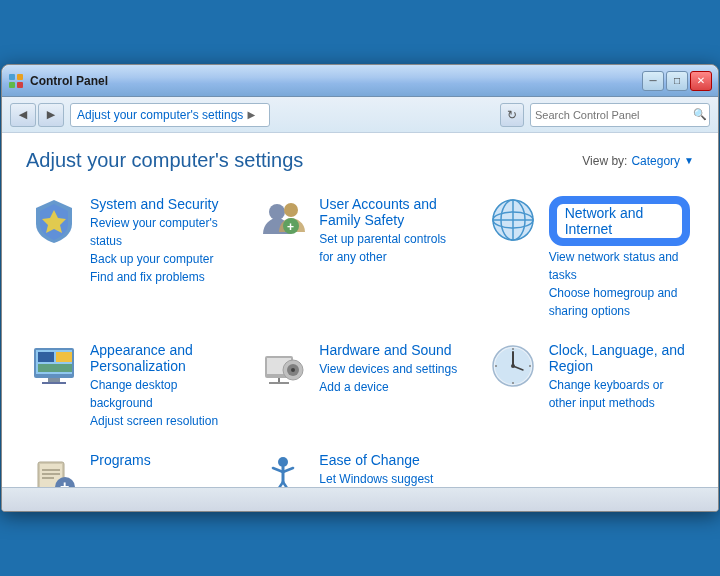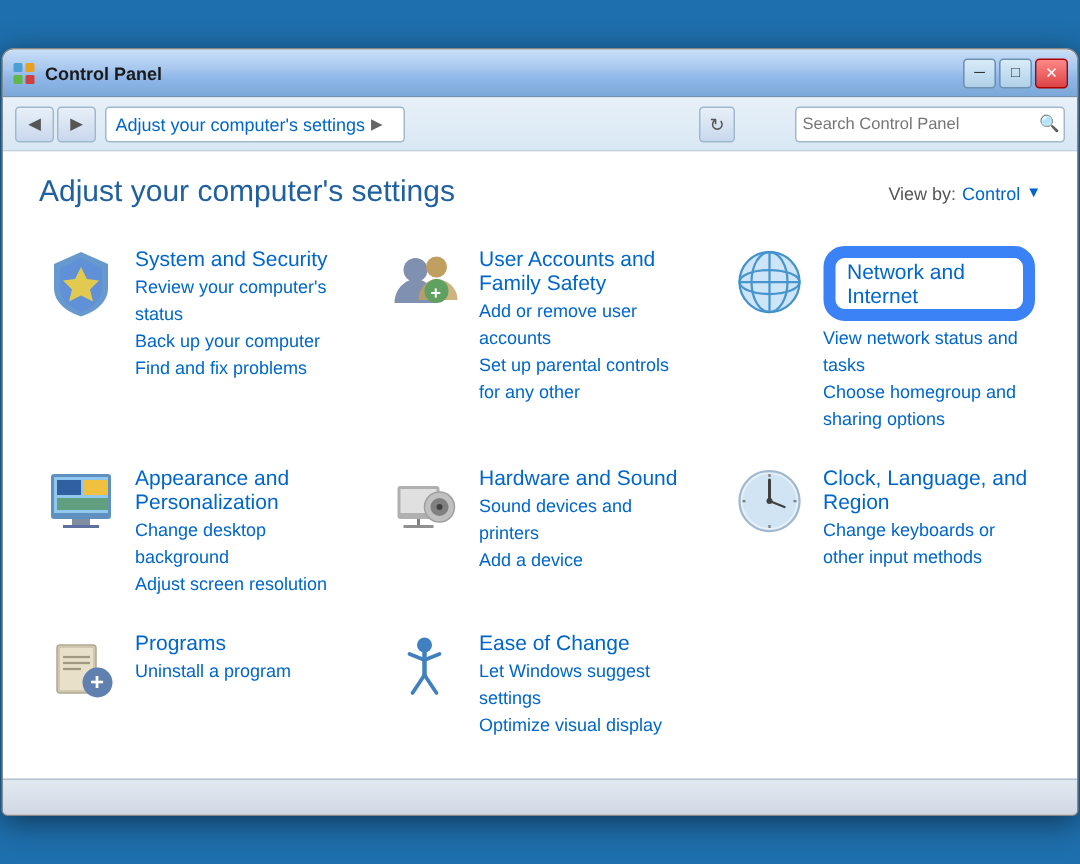--- a/index.html
+++ b/index.html
@@ -9,21 +9,21 @@
       height: 576px;
       font-family: 'Segoe UI', Tahoma, Geneva, Verdana, sans-serif;
       background: #1e6fad;
       display: flex;
       align-items: center;
       justify-content: center;
     }
 
     .window {
       width: 718px;
-      height: 512px;
+      height: 448px;
       background: #f0f0f0;
       border: 1px solid #888;
       border-radius: 8px 8px 4px 4px;
       display: flex;
       flex-direction: column;
       box-shadow: 0 4px 20px rgba(0,0,0,0.5);
       overflow: hidden;
     }
 
     
@@ -144,21 +144,20 @@
     .search-box {
       display: flex;
       align-items: center;
       background: white;
       border: 1px solid #a0b8cc;
       border-radius: 3px;
       height: 24px;
       padding: 0 4px;
       gap: 16px;
       width: 180px;
-      margin-left: 34px;
     }
 
     .search-input {
       border: none;
       outline: none;
       font-size: 11px;
       color: #888;
       background: transparent;
       flex: 1;
     }
@@ -305,21 +304,21 @@
       <input class="search-input" type="text" placeholder="Search Control Panel" style="">
       <span class="search-icon-btn">🔍</span>
     </div>
   </div>
 
   <div class="content-area">
     <div class="content-header">
       <span class="page-title">Adjust your computer's settings</span>
       <div class="view-by">
         <span>View by:</span>
-        <span class="view-by-link">Control</span>
+        <span class="view-by-link">Category</span>
         <span style="color:#0066cc;font-size:10px;">▼</span>
       </div>
     </div>
 
     <div class="settings-grid">
 
       <div class="settings-item">
         <div class="item-icon">
           <svg width="48" height="48" viewBox="0 0 48 48">
             <path d="M24 4 L42 12 L42 28 C42 38 33 44 24 47 C15 44 6 38 6 28 L6 12 Z" fill="#4080c0" opacity="0.8"></path>
@@ -341,21 +340,20 @@
             <circle cx="18" cy="16" r="8" fill="#8090b0"></circle>
             <path d="M4 38 C4 28 12 22 18 22 C24 22 32 28 32 38 Z" fill="#8090b0"></path>
             <circle cx="32" cy="14" r="7" fill="#c0a060"></circle>
             <path d="M20 36 C20 27 27 22 32 22 C38 22 46 27 46 36 Z" fill="#c0a060" opacity="0.8"></path>
             <circle cx="32" cy="30" r="8" fill="#60a060"></circle>
             <text x="28" y="35" font-size="12" fill="white" font-weight="bold">+</text>
           </svg>
         </div>
         <div class="item-text">
           <span class="item-title">User Accounts and Family Safety</span>
-          <span class="item-link">Add or remove user accounts</span>
           <span class="item-link">Set up parental controls for any other</span>
         </div>
       </div>
 
       <div class="settings-item">
         <div class="item-icon">
           <svg width="48" height="48" viewBox="0 0 48 48">
             <circle cx="24" cy="24" r="20" fill="#60a8e0" opacity="0.2" stroke="#60a8e0" stroke-width="1"></circle>
             <ellipse cx="24" cy="24" rx="20" ry="20" fill="none" stroke="#4090c8" stroke-width="1.5"></ellipse>
             <ellipse cx="24" cy="24" rx="12" ry="20" fill="none" stroke="#4090c8" stroke-width="1.5"></ellipse>
@@ -398,21 +396,21 @@
             <rect x="8" y="16" width="24" height="16" fill="#e0e0e0"></rect>
             <circle cx="34" cy="28" r="10" fill="#c0c0c0" stroke="#a0a0a0" stroke-width="1"></circle>
             <circle cx="34" cy="28" r="6" fill="#808080"></circle>
             <circle cx="34" cy="28" r="2" fill="#404040"></circle>
             <line x1="20" y1="36" x2="20" y2="40" stroke="#808080" stroke-width="2"></line>
             <rect x="10" y="40" width="20" height="2" fill="#909090"></rect>
           </svg>
         </div>
         <div class="item-text">
           <span class="item-title">Hardware and Sound</span>
-          <span class="item-link">Sound devices and printers</span>
+          <span class="item-link">View devices and settings</span>
           <span class="item-link">Add a device</span>
         </div>
       </div>
 
       <div class="settings-item">
         <div class="item-icon">
           <svg width="48" height="48" viewBox="0 0 48 48">
             <circle cx="24" cy="24" r="20" fill="#e8f0f8" stroke="#a0b8d0" stroke-width="1.5"></circle>
             <circle cx="24" cy="24" r="18" fill="#d0e4f4"></circle>
             <line x1="24" y1="24" x2="24" y2="10" stroke="#404040" stroke-width="2" stroke-linecap="round"></line>
@@ -437,21 +435,20 @@
             <rect x="10" y="12" width="22" height="28" fill="#e8e0c8"></rect>
             <line x1="12" y1="18" x2="30" y2="18" stroke="#a09880" stroke-width="1.5"></line>
             <line x1="12" y1="22" x2="30" y2="22" stroke="#a09880" stroke-width="1.5"></line>
             <line x1="12" y1="26" x2="24" y2="26" stroke="#a09880" stroke-width="1.5"></line>
             <circle cx="35" cy="35" r="10" fill="#6080b0"></circle>
             <text x="30" y="40" font-size="16" fill="white" font-weight="bold">+</text>
           </svg>
         </div>
         <div class="item-text">
           <span class="item-title">Programs</span>
-          <span class="item-link">Uninstall a program</span>
         </div>
       </div>
 
       <div class="settings-item">
         <div class="item-icon">
           <svg width="48" height="48" viewBox="0 0 48 48">
             <circle cx="24" cy="10" r="5" fill="#4080c0"></circle>
             <line x1="24" y1="15" x2="24" y2="30" stroke="#4080c0" stroke-width="3" stroke-linecap="round"></line>
             <line x1="24" y1="20" x2="14" y2="16" stroke="#4080c0" stroke-width="2.5" stroke-linecap="round"></line>
             <line x1="24" y1="20" x2="34" y2="16" stroke="#4080c0" stroke-width="2.5" stroke-linecap="round"></line>

